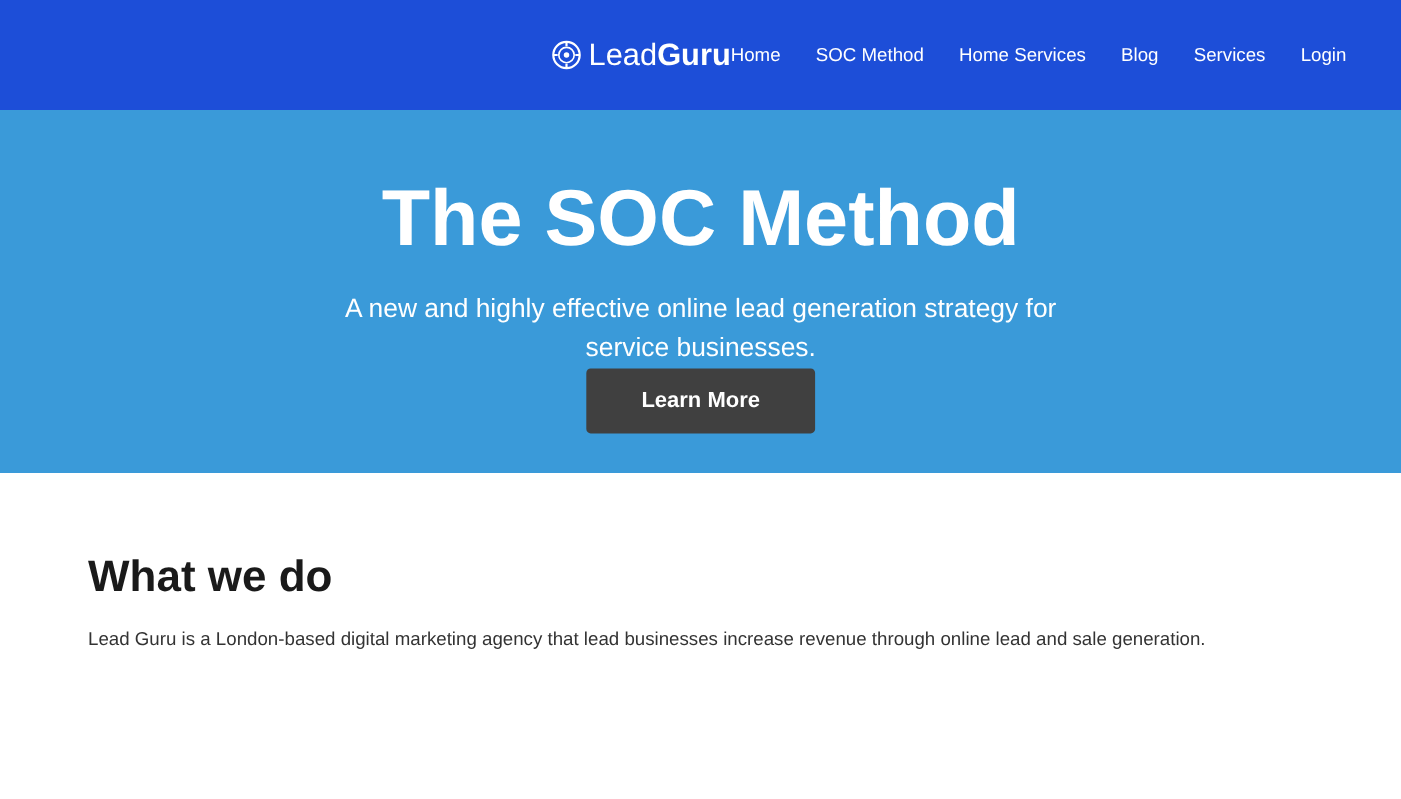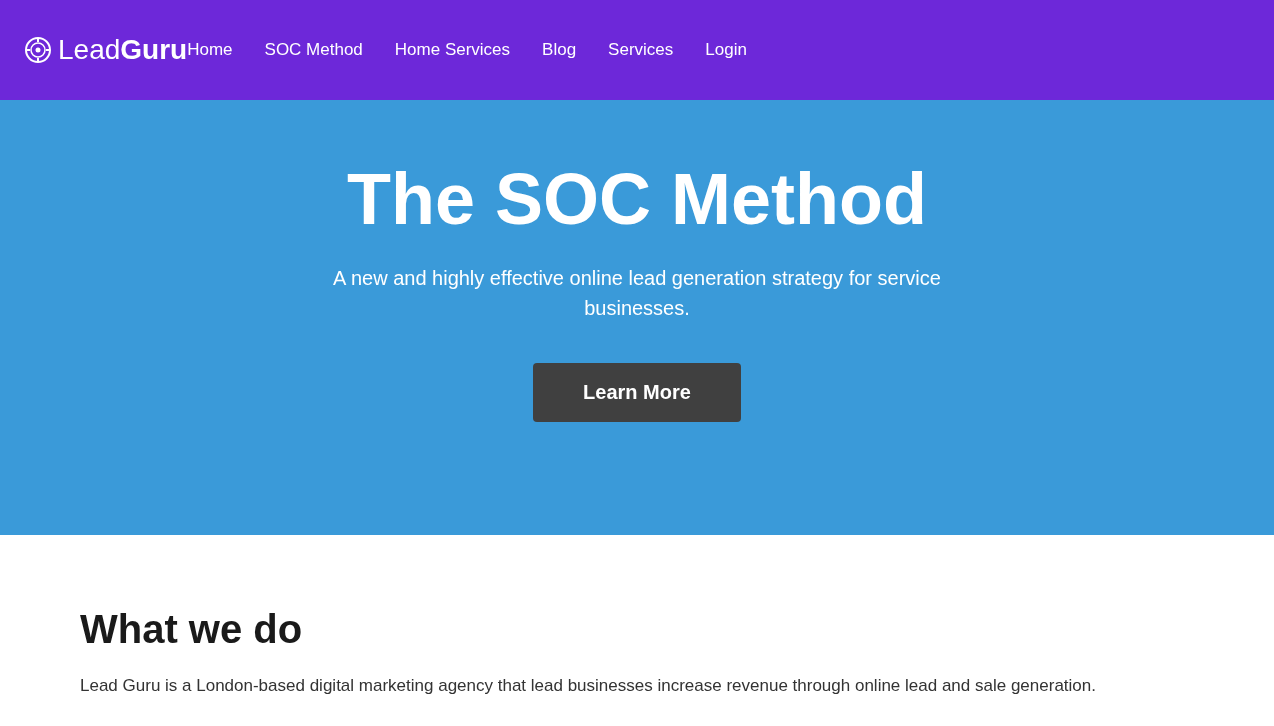--- a/index.html
+++ b/index.html
@@ -10,25 +10,25 @@
 
     body {
       font-family: 'Segoe UI', Arial, sans-serif;
       width: 1274px;
       min-height: 726px;
       overflow-x: hidden;
     }
 
     
     header {
-      background-color: #6d28d9;
-      padding: 0 24px;
+      background-color: #1d4ed8;
+      padding: 0 50px;
       display: flex;
       align-items: center;
-      justify-content: flex-start;
+      justify-content: flex-end;
       height: 100px;
     }
 
     .logo-wrap {
       display: flex;
       align-items: center;
       gap: 4px;
       text-decoration: none;
     }
 
@@ -65,39 +65,38 @@
       font-weight: 400;
     }
 
     
     .hero {
       background-color: #3a9ad9;
       display: flex;
       flex-direction: column;
       align-items: center;
       justify-content: center;
-      padding: 60px 20px 113px;
+      padding: 60px 20px 36px;
       text-align: center;
     }
 
     .hero h1 {
       font-size: 72px;
       font-weight: 800;
       color: #ffffff;
       line-height: 1.1;
       margin-bottom: 24px;
     }
 
     .hero p {
-      font-size: 20px;
+      font-size: 24px;
       color: #ffffff;
       font-weight: 400;
       line-height: 1.5;
       max-width: 680px;
-      margin-bottom: 40px;
     }
 
     .btn-learn-more {
       background-color: #404040;
       color: #ffffff;
       border: none;
       padding: 18px 50px;
       font-size: 20px;
       font-weight: 600;
       border-radius: 4px;

